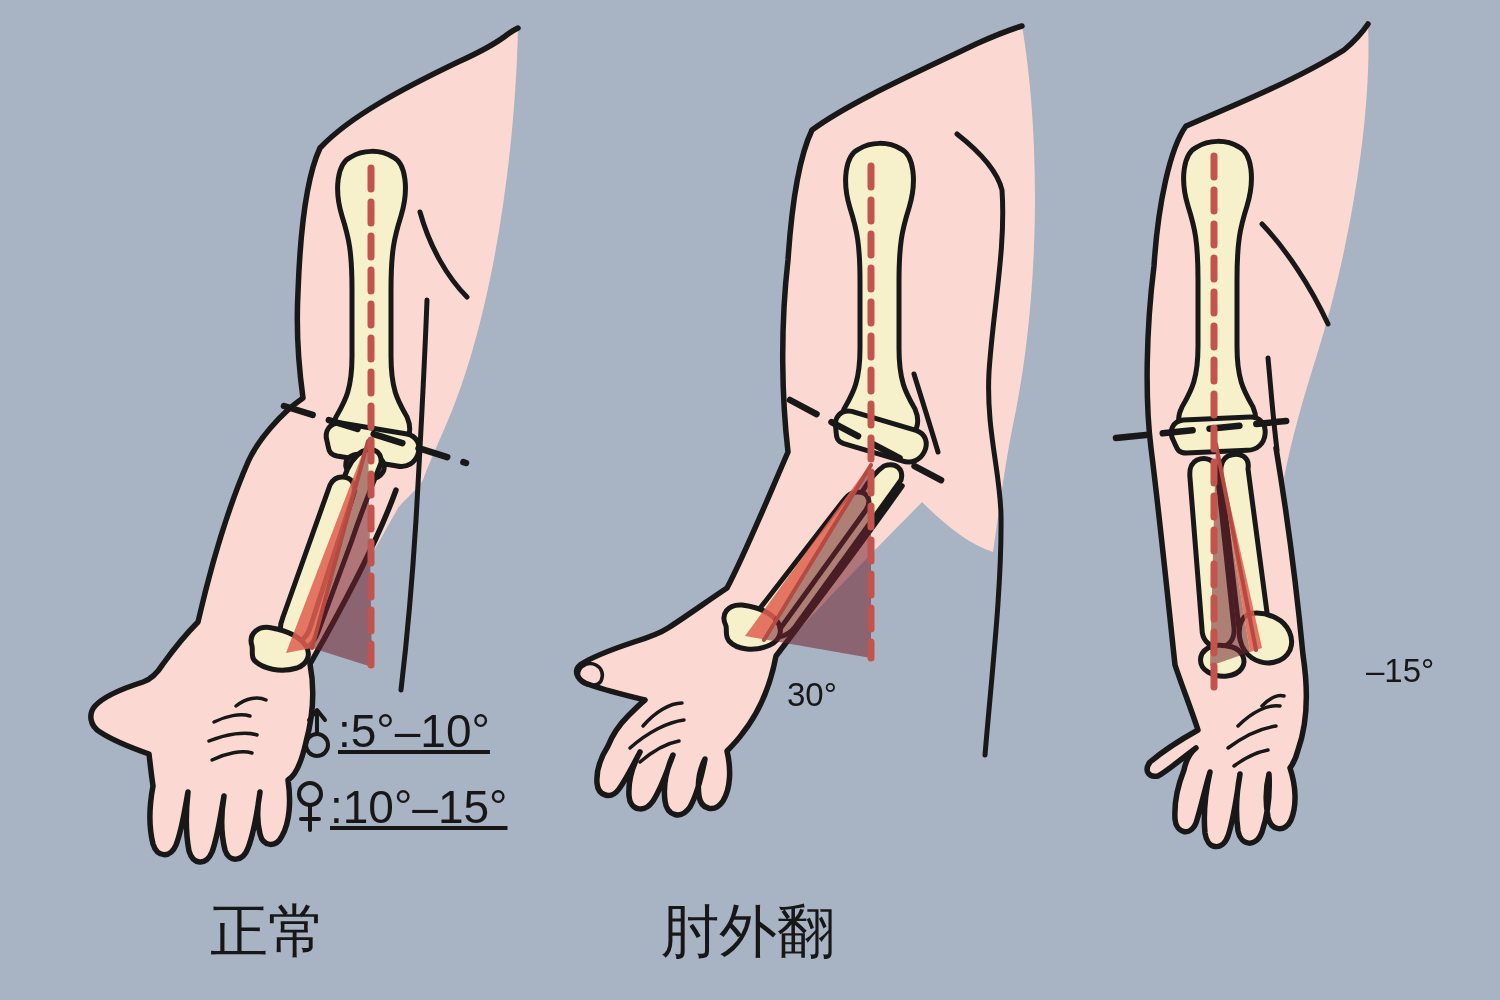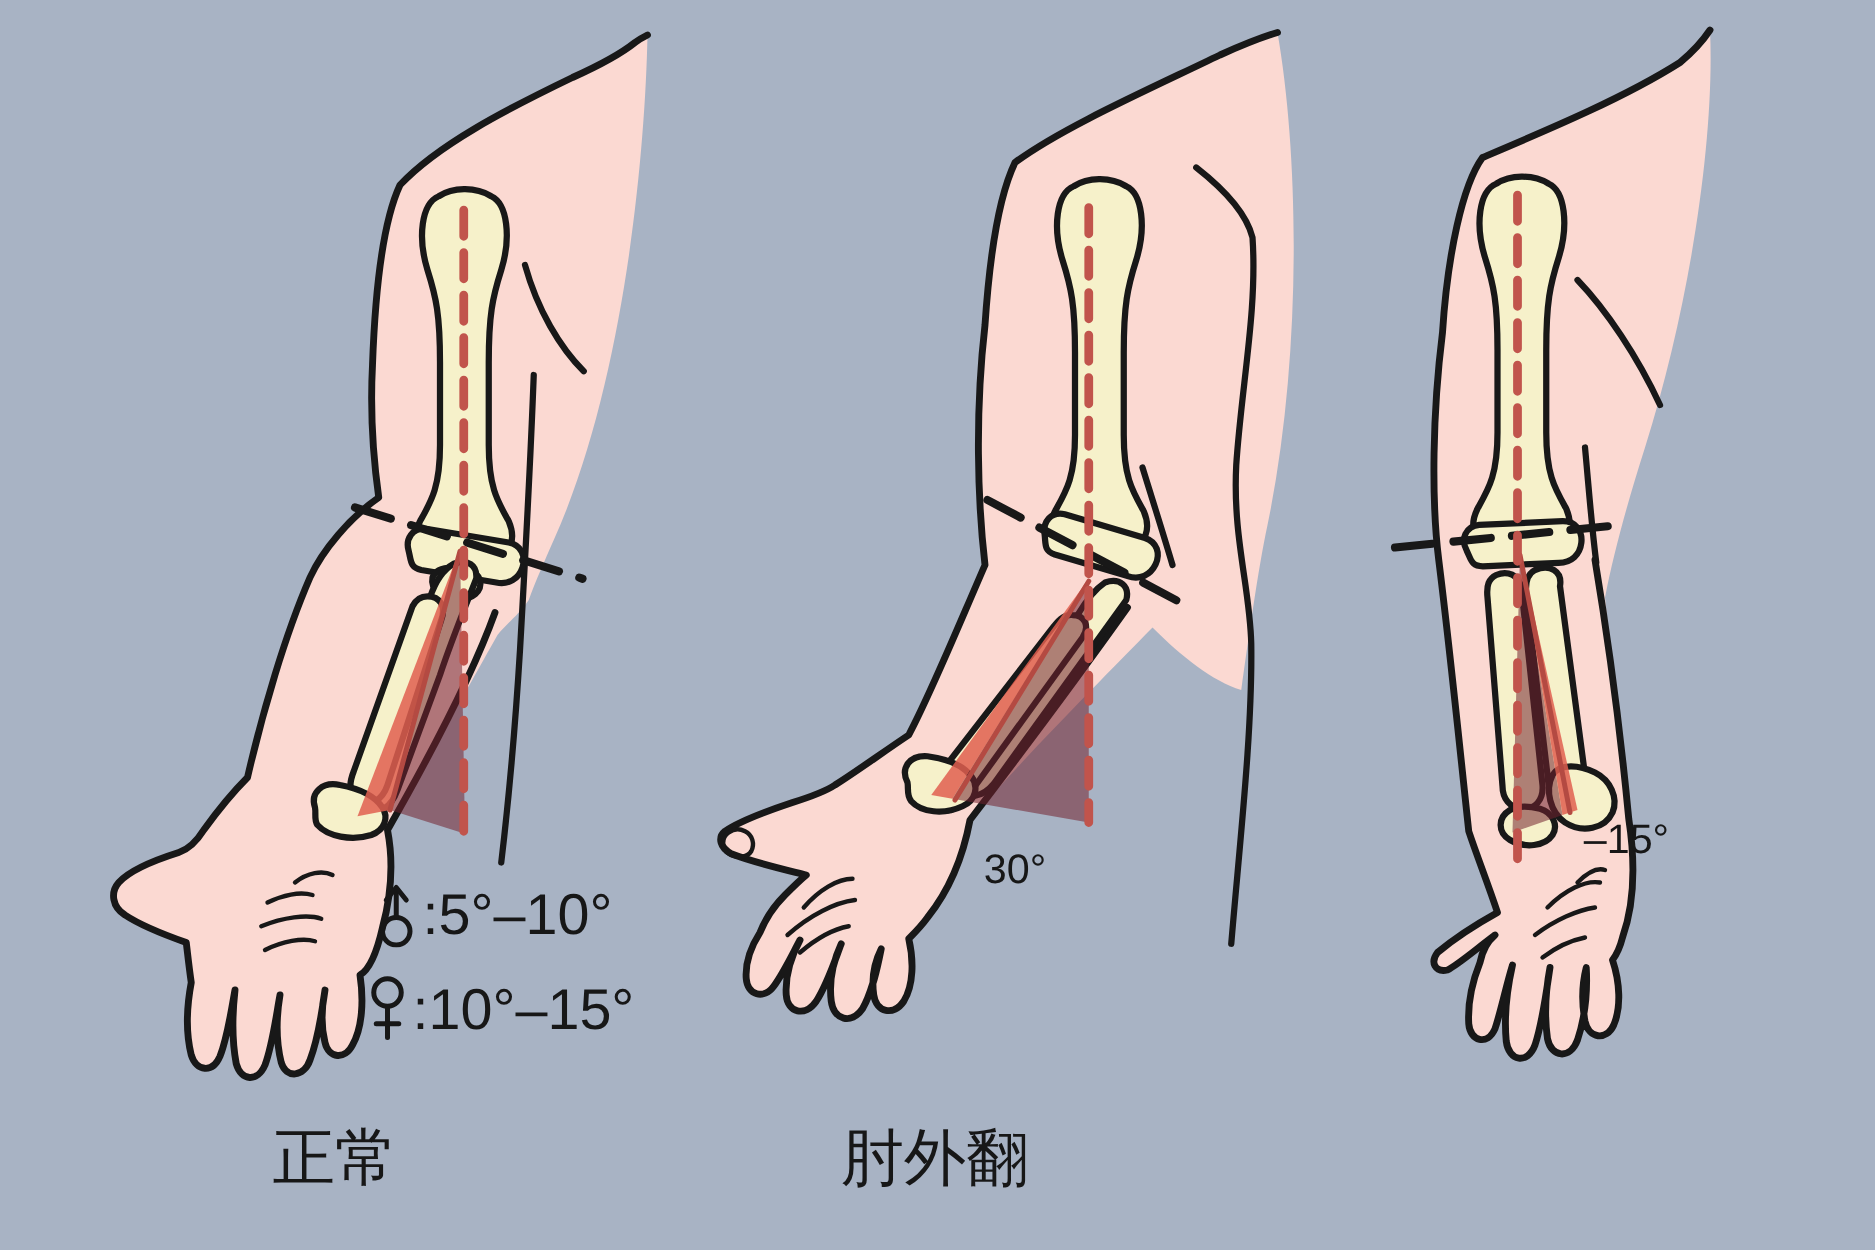--- a/index.html
+++ b/index.html
@@ -5,25 +5,25 @@
   html,body{
     margin:0;padding:0;
     width:1500px;height:1000px;
     overflow:hidden;
     font-family:"Liberation Sans","DejaVu Sans",sans-serif;
     background:#a8b3c4;
   }
   #stage{position:relative;width:1500px;height:1000px;background:#a8b3c4;}
   #art{position:absolute;left:0;top:0;}
   .overlay{position:absolute;color:#171717;}
-  .ann-row{display:flex;align-items:flex-start;gap:4px;}
+  .ann-row{display:flex;align-items:flex-start;gap:4px;text-decoration:underline;}
   .ann-text{font-size:46px;letter-spacing:0px;white-space:nowrap;}
   .angle-text{font-size:33px;white-space:nowrap;}
   .panel-label{
-    font-size:50px;font-weight:500;white-space:nowrap;
+    font-size:58px;font-weight:500;white-space:nowrap;
     transform:translateX(-50%);
   }
   .sym{display:block;}
 </style>
 </head>
 <body>
 
 <div id="stage">
 
   <svg id="art" width="1500" height="1000" viewBox="0 0 1500 1000" fill="none" stroke-linecap="round" stroke-linejoin="round">
@@ -236,20 +236,20 @@
     <svg class="sym" width="32" height="54" viewBox="0 0 32 54" stroke="#171717" stroke-width="4" fill="none" stroke-linecap="round" stroke-linejoin="round">
       <circle cx="16" cy="14" r="11"></circle>
       <path d="M16,25.5 L16,50"></path>
       <path d="M7,39 L25,39"></path>
     </svg>
     <span class="ann-text">:10°–15°</span>
   </div>
 
   <div class="overlay angle-text" style="left:787px;top:676px;">30°</div>
 
-  <div class="overlay angle-text" style="left:1267px;top:652px;text-align:right;">–15°</div>
+  <div class="overlay angle-text" style="left:1366px;top:652px;text-align:right;">–15°</div>
 
   <div class="overlay panel-label" style="left:268px;top:893px;">正常</div>
 
   <div class="overlay panel-label" style="left:748px;top:893px;">肘外翻</div>
 
 
 </div>
 
 </body></html>

